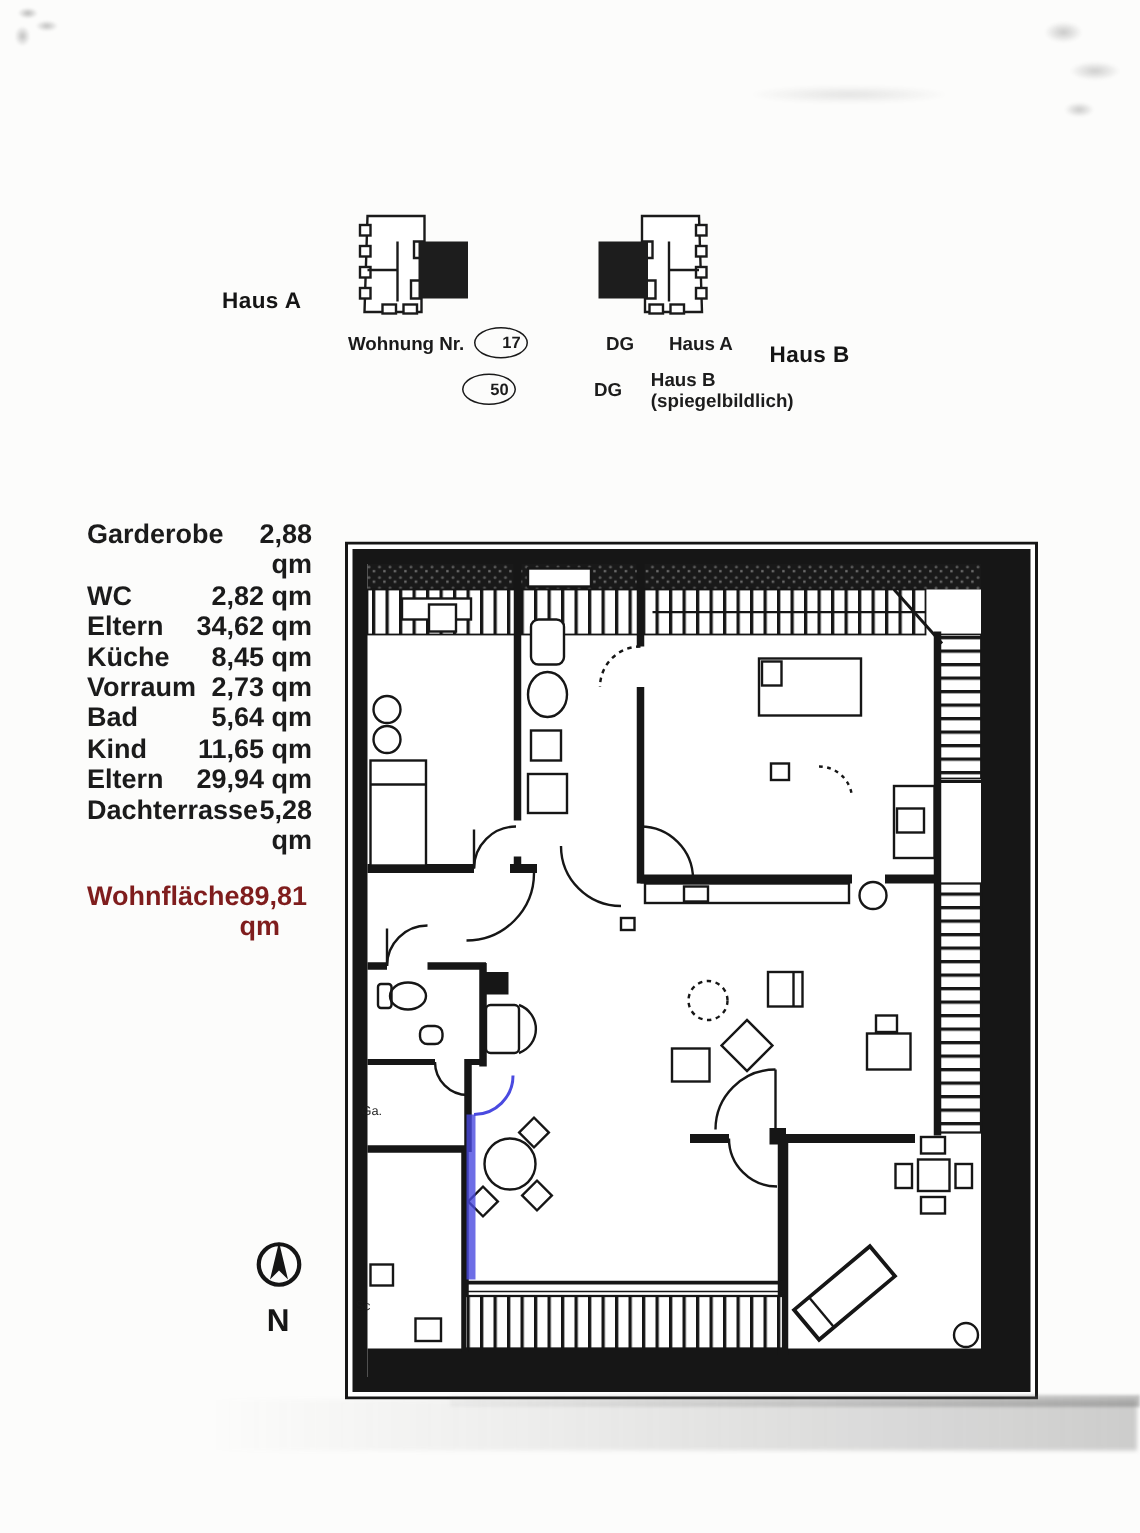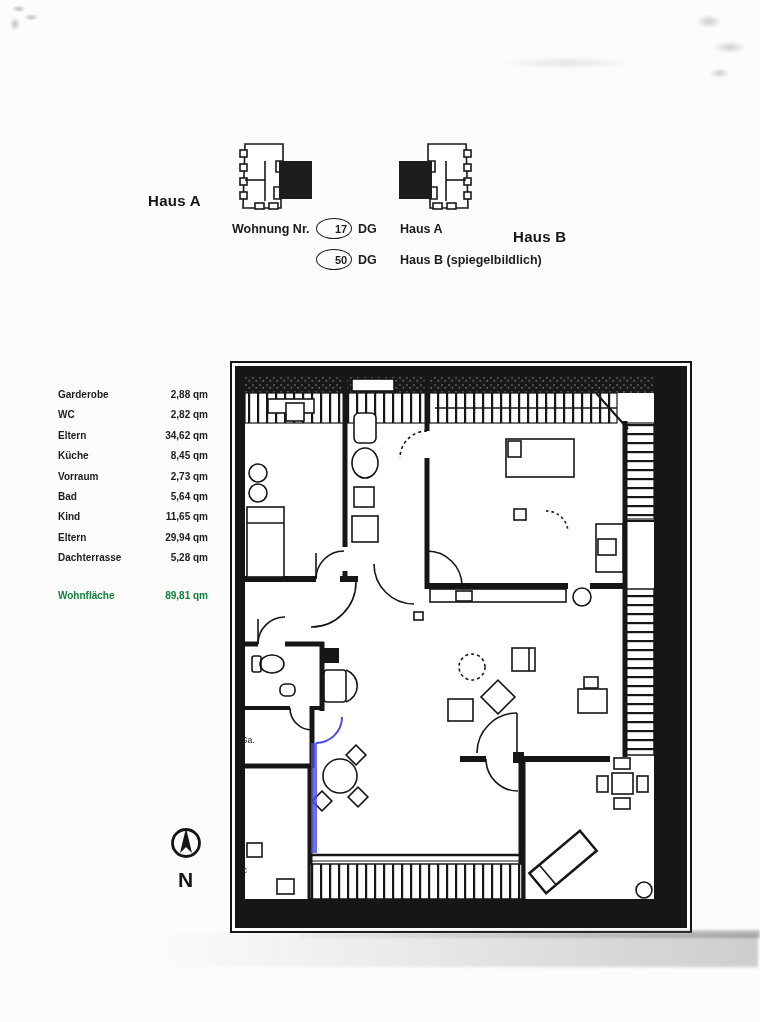--- a/index.html
+++ b/index.html
@@ -11,29 +11,29 @@
   .abs{position:absolute;}
   
   .haus-label{font-size:15px;font-weight:bold;letter-spacing:.3px;color:#151515;}
   
   .legend{left:232px;top:216px;width:330px;}
   .legend-row{display:flex;align-items:center;height:25px;margin-bottom:6px;font-size:12.5px;}
   .legend-prefix{width:84px;font-weight:bold;color:#1a1a1a;}
   .legend-circle{
     width:36px;height:21px;border:1.8px solid #1a1a1a;border-radius:50%;
     display:flex;align-items:center;justify-content:center;
-    font-size:11px;font-weight:bold;margin-right:6px;flex:0 0 auto;padding-left:14px;
-  }
-  .legend-floor{width:42px;font-weight:600;}
+    font-size:11px;font-weight:bold;margin-right:16px;flex:0 0 auto;padding-left:14px;
+  }
+  .legend-floor{width:42px;font-weight:600;margin-left:36px;}
   .legend-house{font-weight:600;}
   
-  .room-table{left:58px;top:385px;width:150px;font-size:10px;}
+  .room-table{left:58px;top:346px;width:150px;font-size:18px;}
   .room-row{display:flex;justify-content:space-between;line-height:20.4px;font-weight:600;color:#1b1b1b;}
   .room-row .val{text-align:right;}
-  .room-total{display:flex;justify-content:space-between;line-height:20px;font-weight:bold;margin-top:17px;color:#15803d;}
+  .room-total{display:flex;justify-content:space-between;line-height:20px;font-weight:bold;margin-top:17px;color:#7f1d1d;}
   
   .compass{left:158px;top:820px;width:56px;text-align:center;}
   .compass-n{font-size:21px;font-weight:bold;margin-top:-2px;letter-spacing:1px;color:#151515;}
   
   .smudge-bottom{
     left:140px;top:933px;width:618px;height:34px;
     background:linear-gradient(to right, rgba(120,120,120,0) 0%, rgba(110,110,110,.10) 35%, rgba(95,95,95,.30) 100%);
     filter:blur(1.5px);
   }
   .smudge-bottom2{

